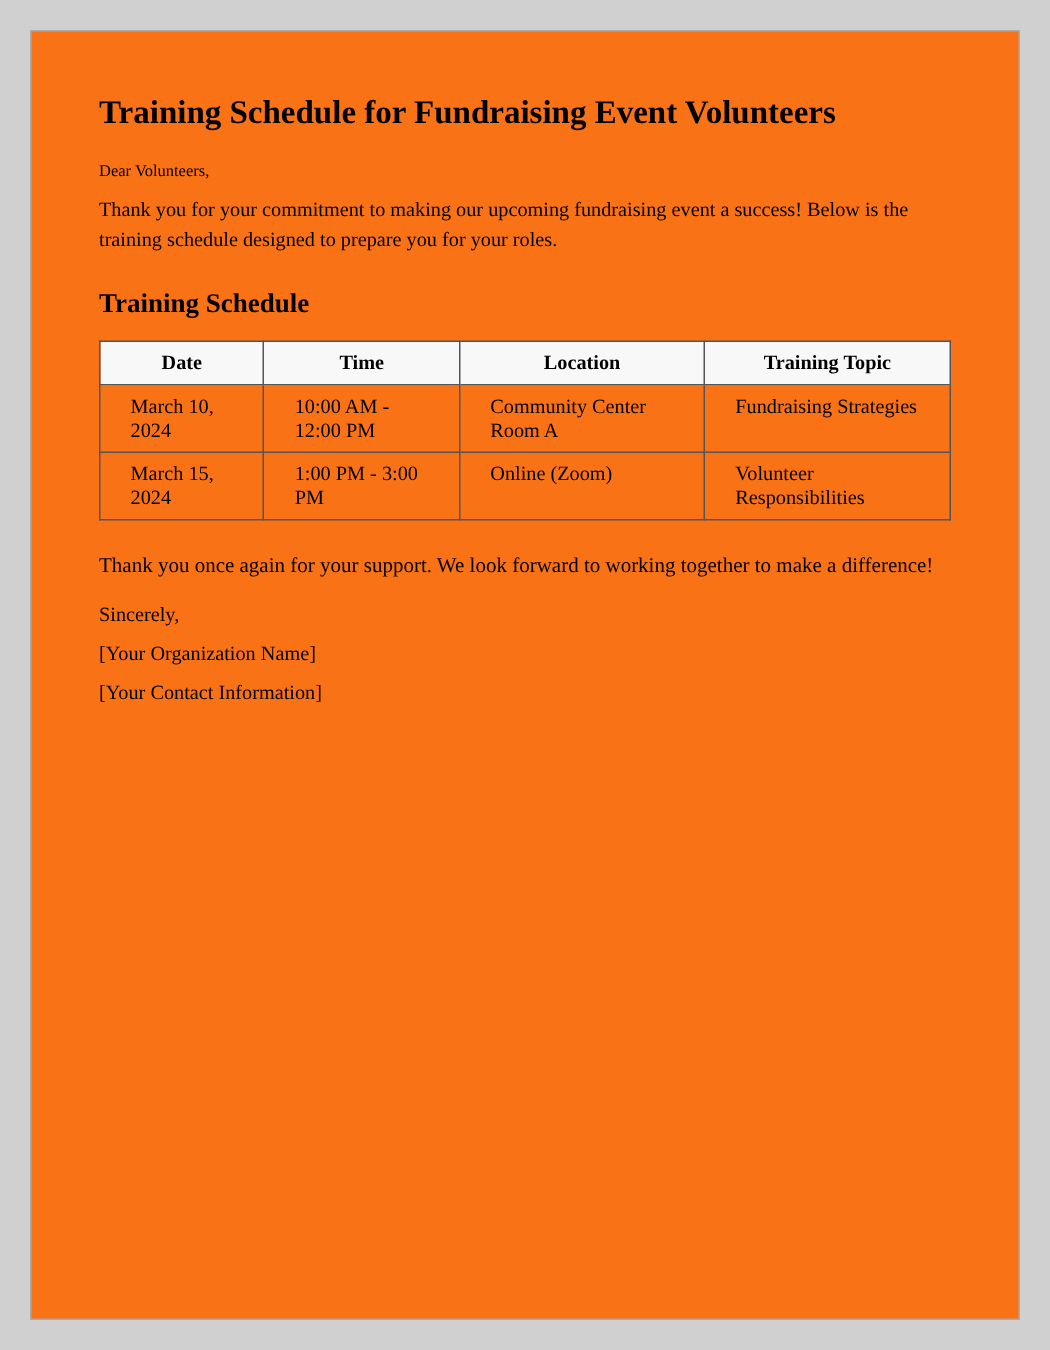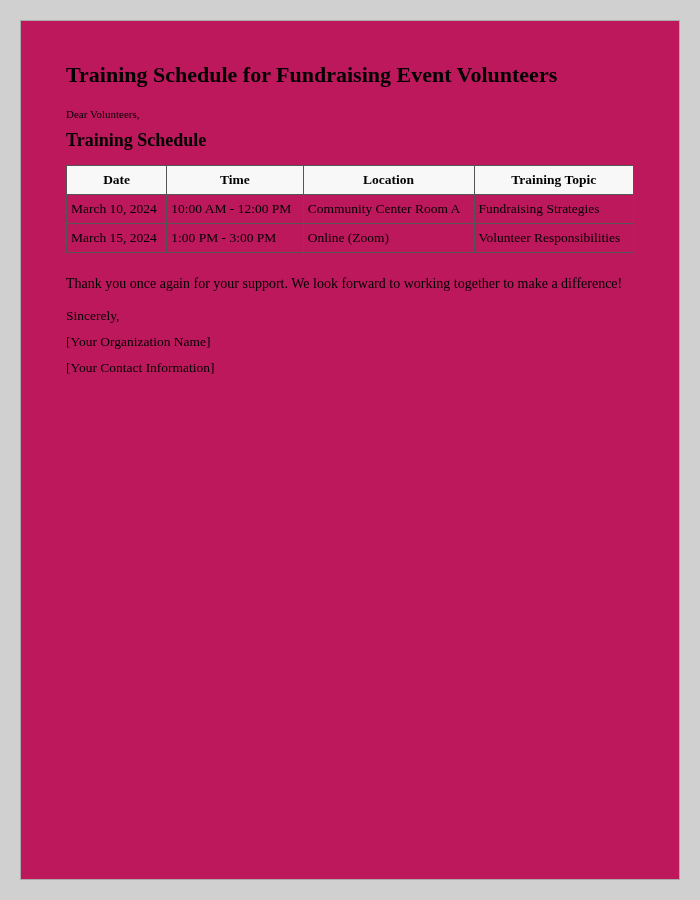--- a/index.html
+++ b/index.html
@@ -14,21 +14,21 @@
       justify-content: center;
       align-items: flex-start;
       min-height: 900px;
       padding: 20px;
       font-family: 'Times New Roman', Times, serif;
     }
 
     .page-container {
       width: 660px;
       min-height: 860px;
-      background: #be185d;
+      background: #f97316;
       border: 1px solid #aaaaaa;
       padding: 40px 45px;
     }
 
     .main-title {
       font-size: 22px;
       font-weight: bold;
       margin-bottom: 18px;
       line-height: 1.3;
     }
@@ -53,21 +53,21 @@
     .schedule-table {
       width: 100%;
       border-collapse: collapse;
       margin-bottom: 20px;
       font-size: 13.5px;
     }
 
     .schedule-table th,
     .schedule-table td {
       border: 1px solid #555555;
-      padding: 6px 4px;
+      padding: 6px 20px;
       vertical-align: top;
     }
 
     .schedule-table th {
       font-weight: bold;
       text-align: center;
       background: #f8f8f8;
     }
 
     .rsvp-text {
@@ -98,20 +98,21 @@
   </style>
 </head>
 <body>
 
 <div class="page-container">
 
   <h1 class="main-title">Training Schedule for Fundraising Event Volunteers</h1>
 
   <p class="greeting">Dear Volunteers,</p>
 
+  <p class="intro-text">Thank you for your commitment to making our upcoming fundraising event a success! Below is the training schedule designed to prepare you for your roles.</p>
 
   <h2 class="section-title">Training Schedule</h2>
 
   <table class="schedule-table">
     <thead>
       <tr>
         <th>Date</th>
         <th>Time</th>
         <th>Location</th>
         <th>Training Topic</th>

